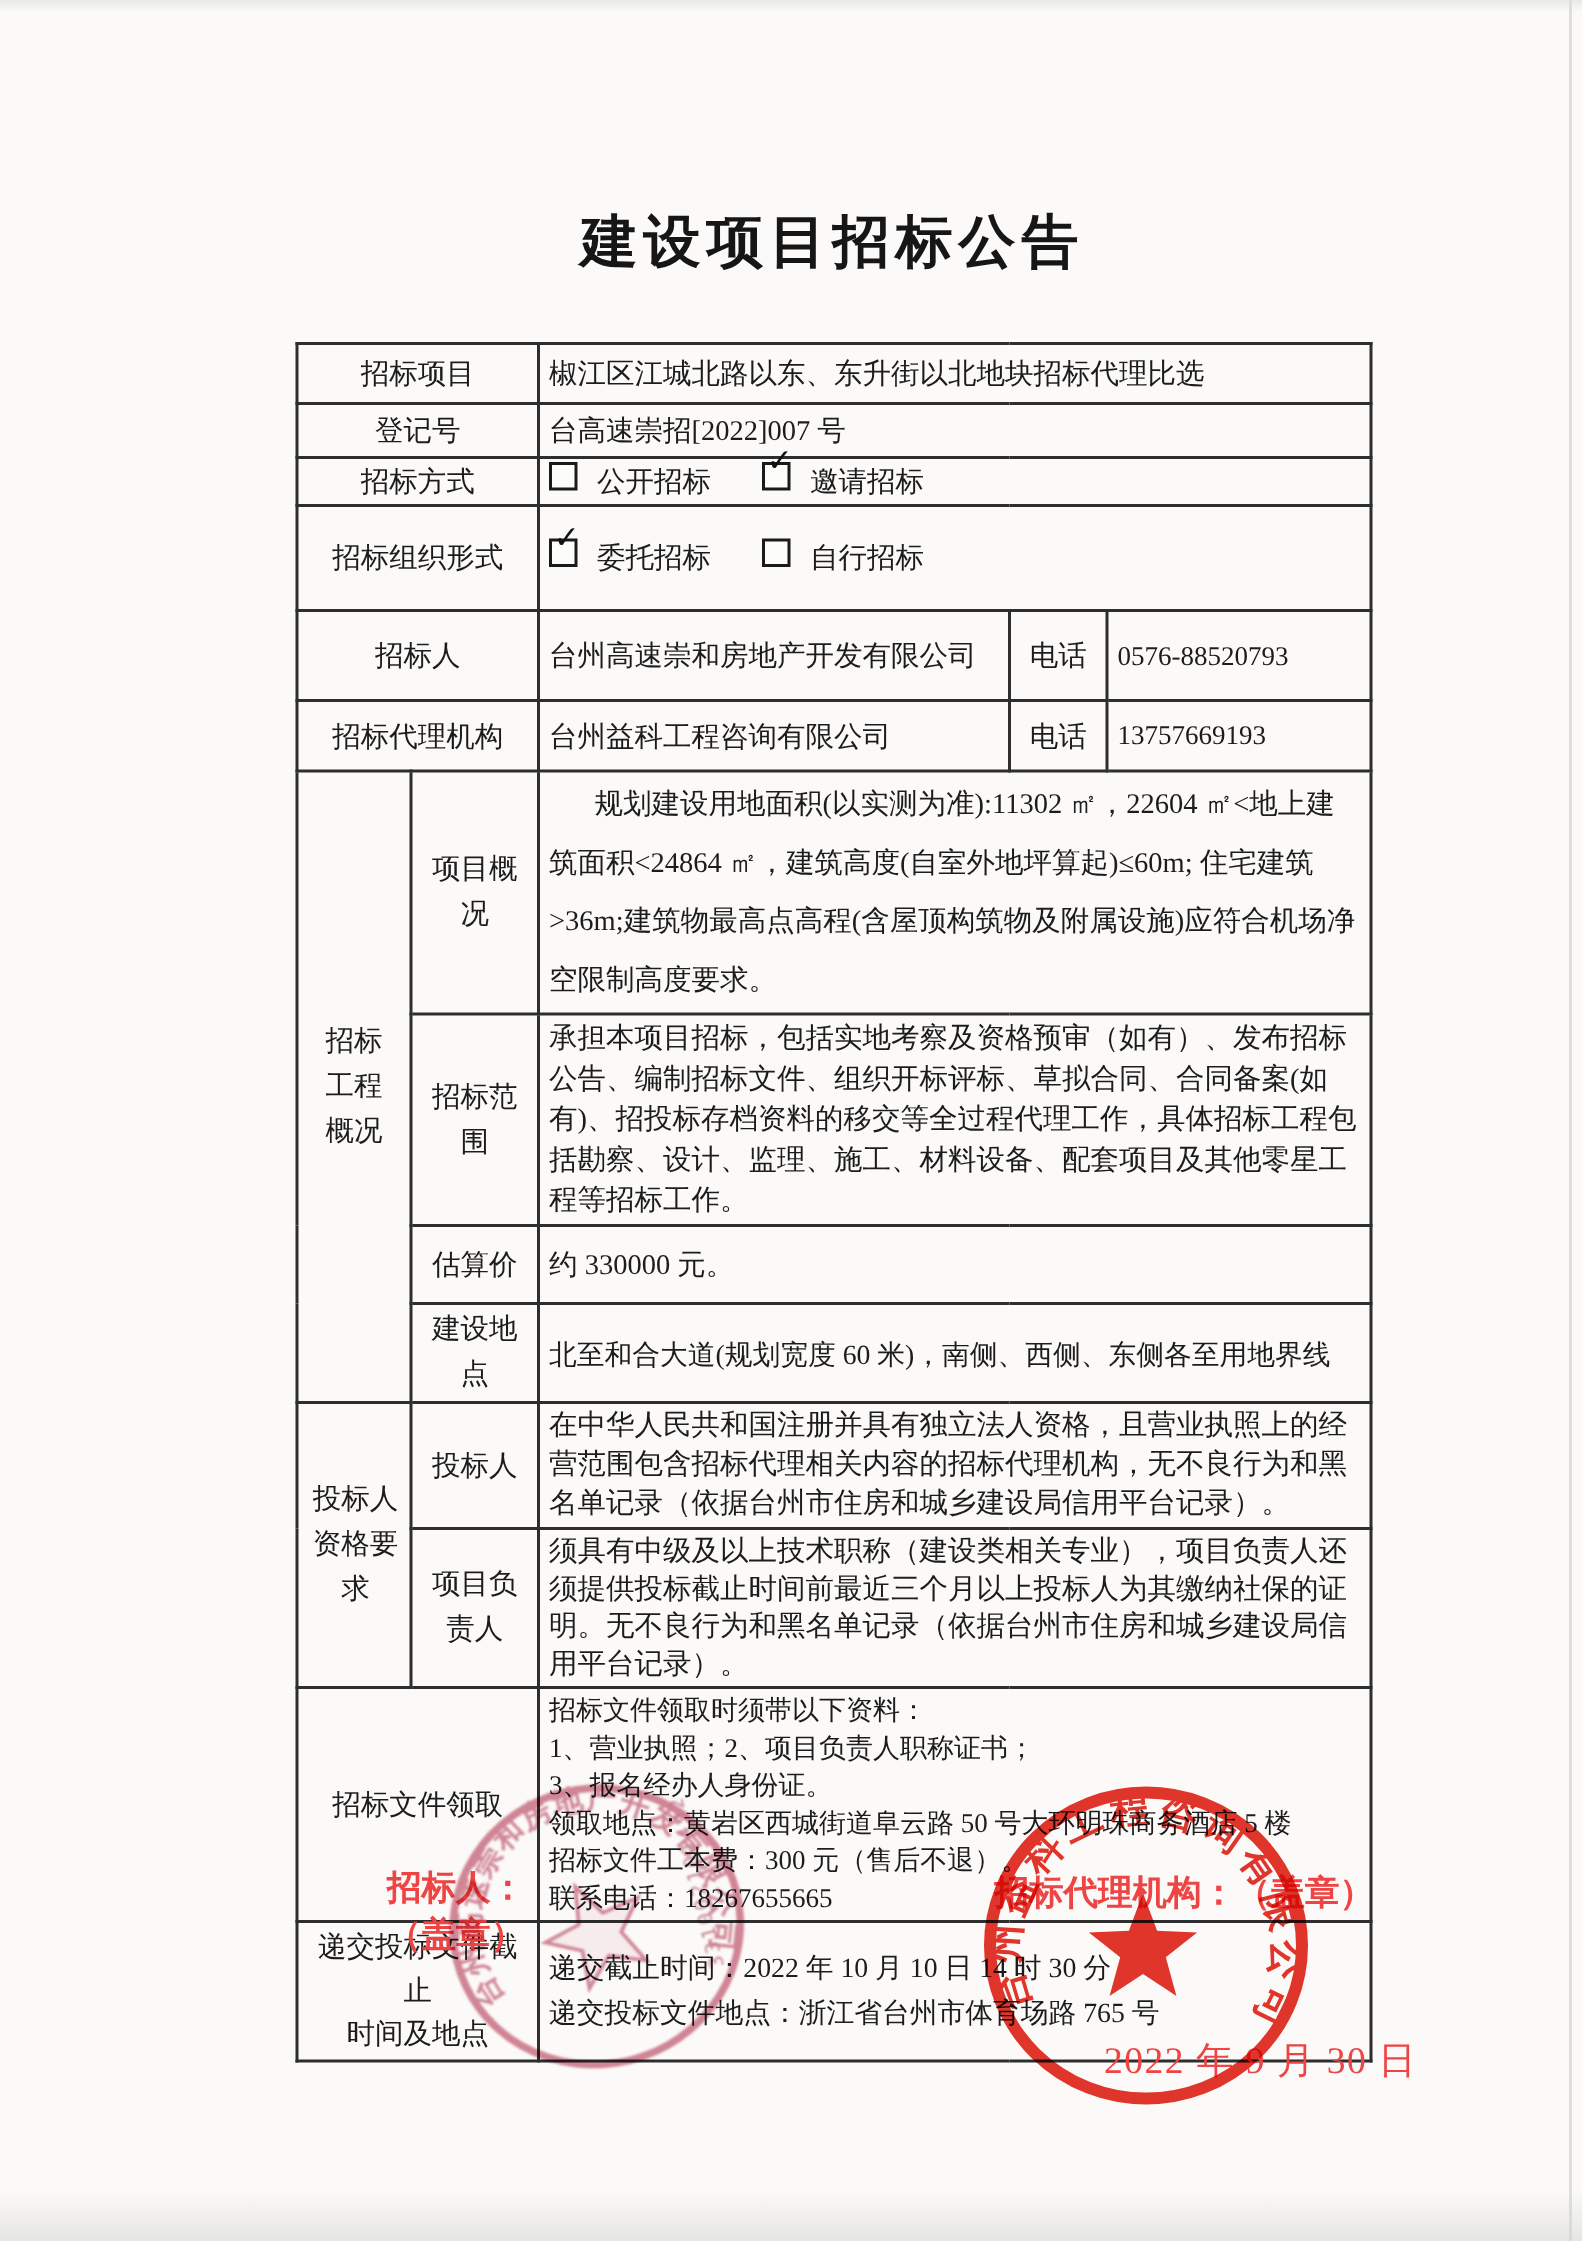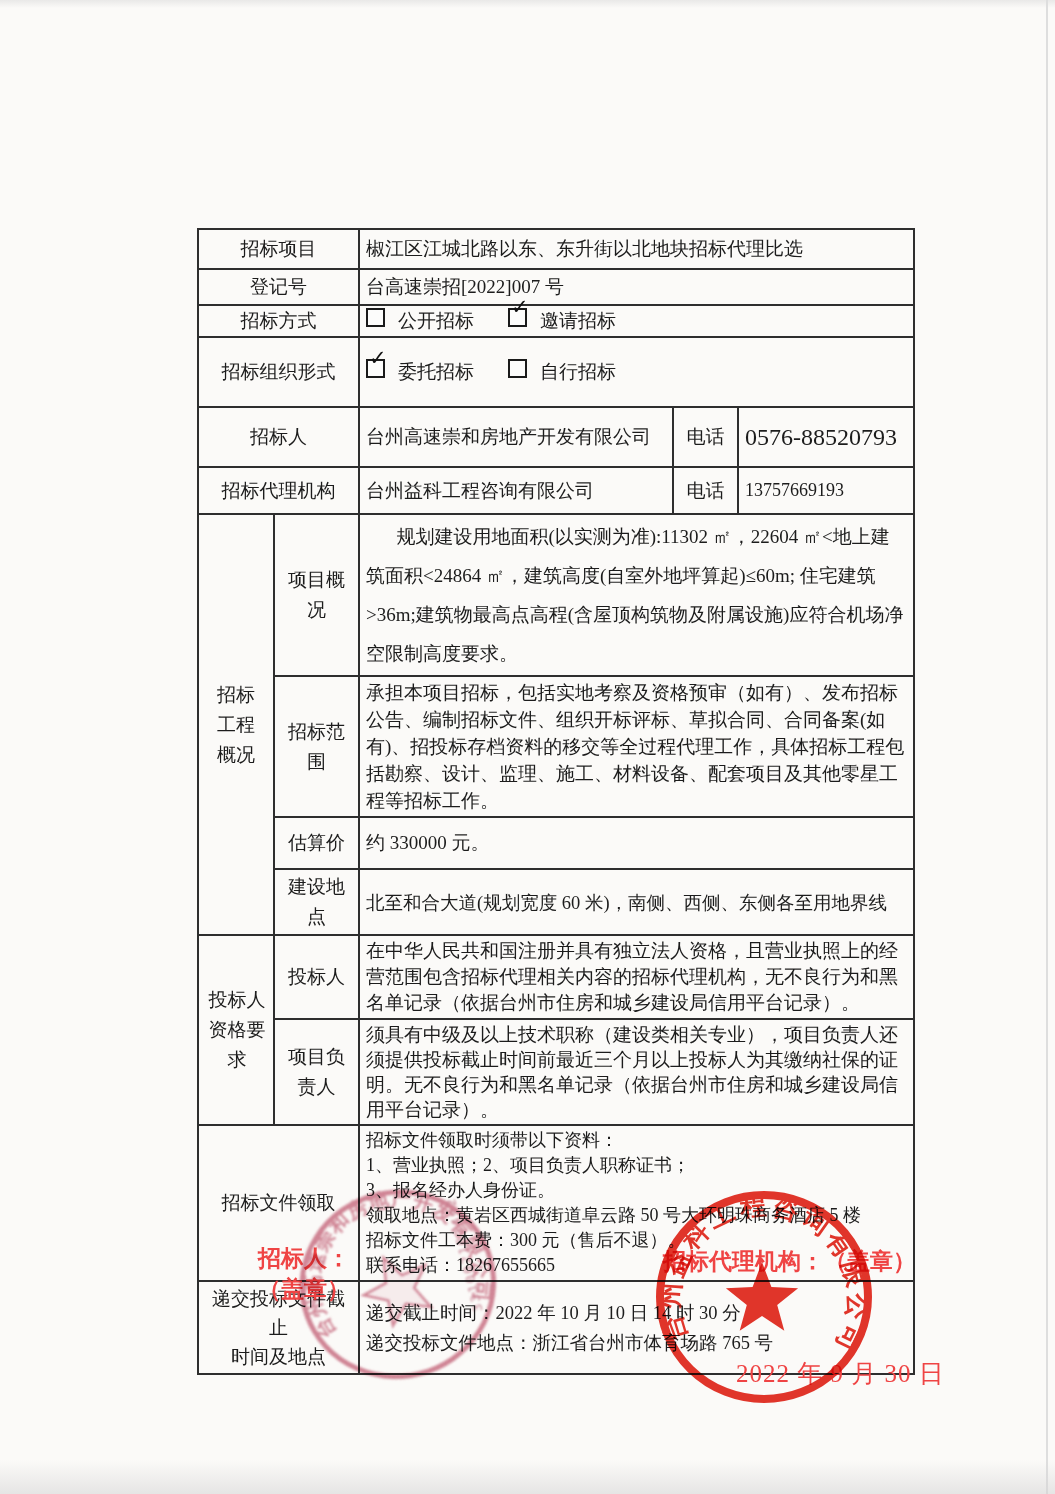--- a/index.html
+++ b/index.html
@@ -65,20 +65,21 @@
 
   .stamp{position:absolute;mix-blend-mode:multiply;}
   .stamp-left{left:288px;top:1178px;opacity:.68;filter:blur(.8px);transform:rotate(-14deg);}
   .stamp-right{left:652px;top:1188px;opacity:.93;}
 </style>
 </head>
 <body>
 
 <div class="page">
 
+  <div class="doc-title">建设项目招标公告</div>
 
   <table class="doc">
     <colgroup>
       <col style="width:76px">
         <col style="width:85px">
         <col style="width:314px">
         <col style="width:65px">
         <col style="width:176px">
     </colgroup>
 
@@ -124,21 +125,21 @@
               </span>
           <span>自行招标</span>
         </div>
       </td>
     </tr>
 
     <tr style="height:60px">
       <td class="lbl" colspan="2">招标人</td>
       <td class="content">台州高速崇和房地产开发有限公司</td>
       <td class="lbl">电话</td>
-      <td class="content" style="font-size:24px">0576-88520793</td>
+      <td class="content" style="font-size:18px">0576-88520793</td>
     </tr>
 
     <tr style="height:47px">
       <td class="lbl" colspan="2">招标代理机构</td>
       <td class="content">台州益科工程咨询有限公司</td>
       <td class="lbl">电话</td>
       <td class="content" style="font-size:18px">13757669193</td>
     </tr>
 
     <tr style="height:118px">

